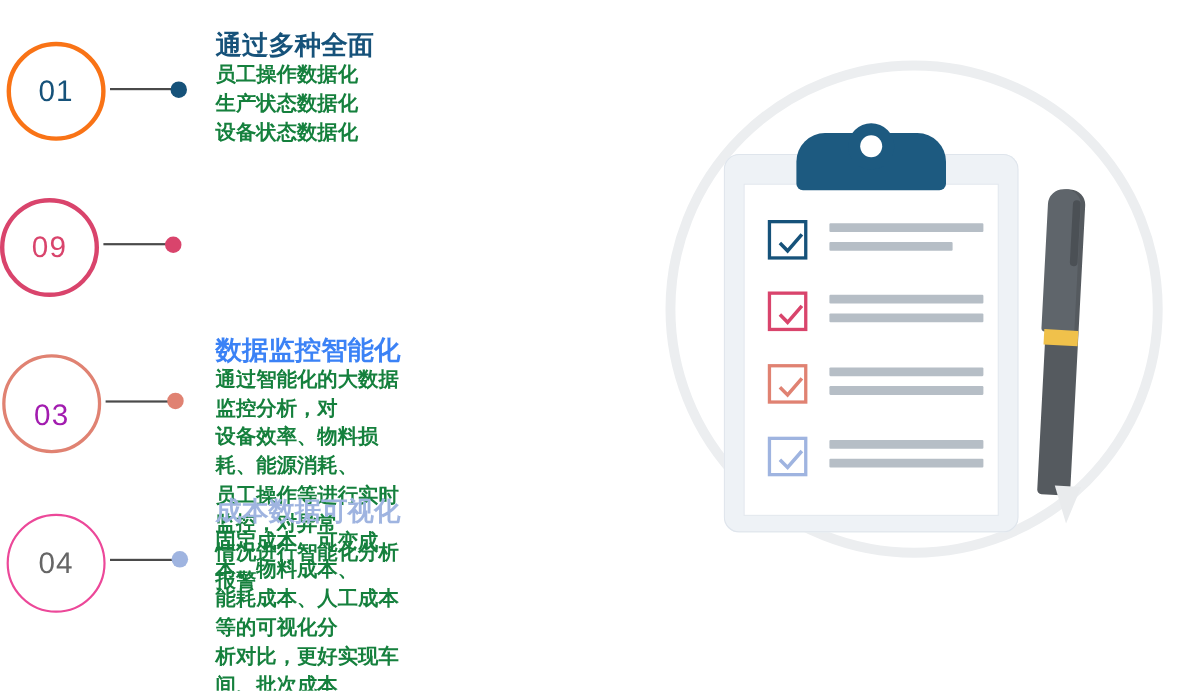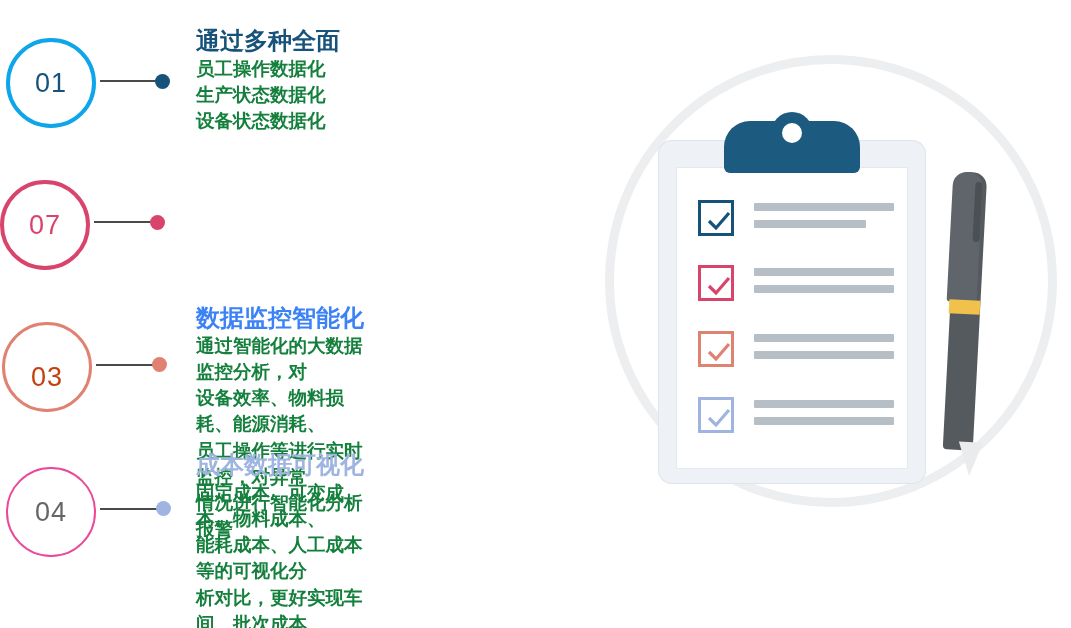--- a/index.html
+++ b/index.html
@@ -69,38 +69,38 @@
   .body {
     font-family: "DejaVu Sans", "Liberation Sans", sans-serif;
     font-size: 18.5px;
     line-height: 1.42;
     color: #15803d;
     white-space: pre-line;
     font-weight: bold;
   }
 
   
-  #item-1 .circle { left: 6px; top: 38px; width: 90px; height: 90px; border: 4px solid #0ea5e9; }
+  #item-1 .circle { left: 6px; top: 38px; width: 90px; height: 90px; border: 4px solid #f97316; }
   #item-1 .circle span { color: #16527a; }
   #item-1 .connector { left: 100px; top: 80px; width: 62px; background: #4a4a4a; }
   #item-1 .dot { left: 155px; top: 74px; background: #16527a; }
   #item-1 .txt { left: 196px; top: 28px; }
   #item-1 .title { color: #16527a; }
 
   
   #item-2 .circle { left: 0px; top: 180px; width: 90px; height: 90px; border: 4px solid #d9446c; }
   #item-2 .circle span { color: #d9446c; }
   #item-2 .connector { left: 94px; top: 221px; width: 62px; background: #4a4a4a; }
   #item-2 .dot { left: 150px; top: 215px; background: #d9446c; }
   #item-2 .txt { left: 196px; top: 163px; }
   #item-2 .title { color: #d9446c; }
 
   
   #item-3 .circle { left: 2px; top: 322px; width: 90px; height: 90px; border: 3px solid #e08272; }
-  #item-3 .circle span { color: #c2410c; margin-top: 20px; }
+  #item-3 .circle span { color: #a21caf; margin-top: 20px; }
   #item-3 .connector { left: 96px; top: 364px; width: 62px; background: #4a4a4a; }
   #item-3 .dot { left: 152px; top: 357px; background: #e08272; }
   #item-3 .txt { left: 196px; top: 305px; }
   #item-3 .title { color: #3b82f6; }
 
   
   #item-4 .circle { left: 6px; top: 467px; width: 90px; height: 90px; border: 2px solid #ec4899; }
   #item-4 .circle span { color: #666666; }
   #item-4 .connector { left: 100px; top: 508px; width: 62px; background: #4a4a4a; }
   #item-4 .dot { left: 156px; top: 501px; background: #9fb4e0; }
@@ -260,21 +260,21 @@
     <div class="txt">
       <div class="title">通过多种全面</div>
       <div class="body">员工操作数据化
 生产状态数据化
 设备状态数据化</div>
     </div>
   </div>
 
   <div class="item" id="item-2">
     <div class="circle">
-      <span>07</span>
+      <span>09</span>
     </div>
     <div class="connector"></div>
     <div class="dot"></div>
     <div class="txt">
     </div>
   </div>
 
   <div class="item" id="item-3">
     <div class="circle">
       <span>03</span>

